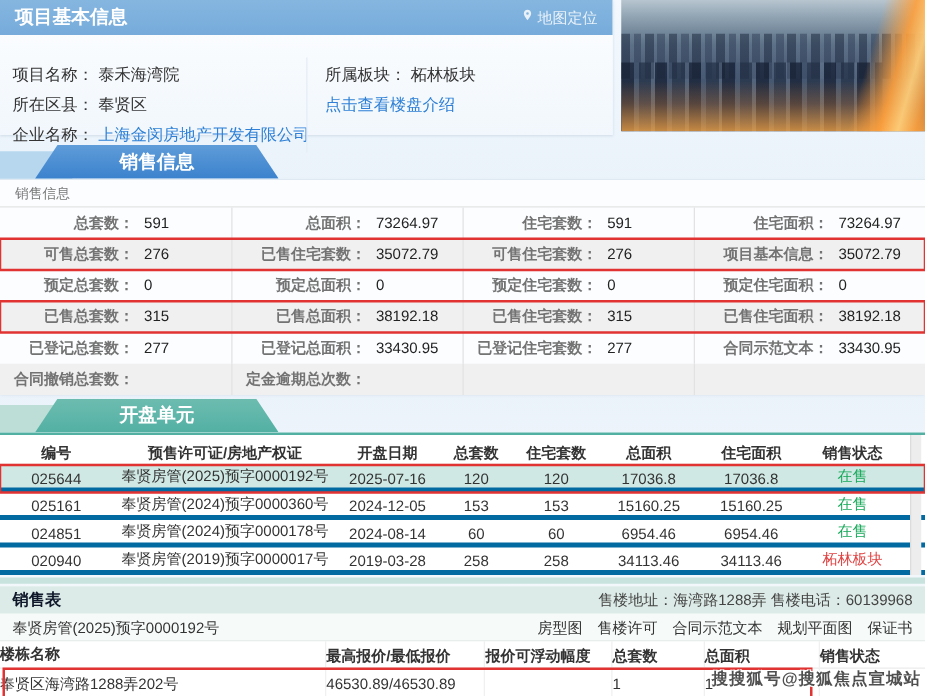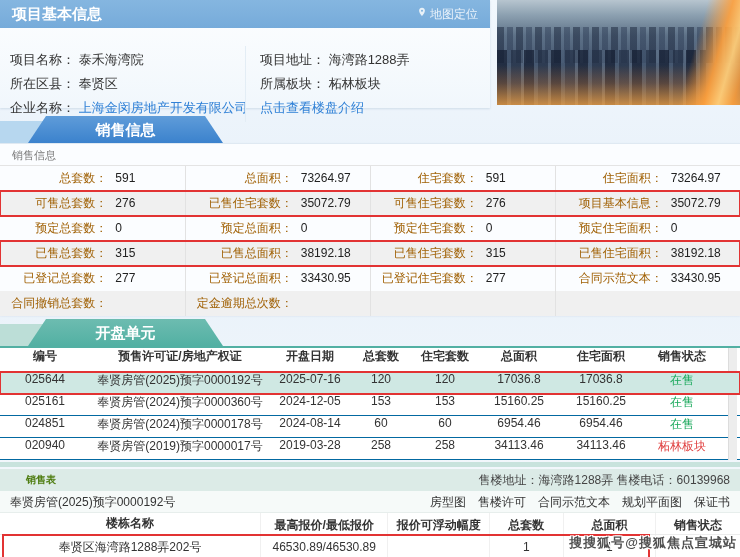--- a/index.html
+++ b/index.html
@@ -49,49 +49,49 @@
   .tab-deco.blue { background:#b7d7ef; } .tab-deco.teal { background:#bcded7; }
 
   
   .panel-sales { height:172px; background:#fbfdff; border-top:1px solid #dfe9f2; box-shadow:0 1px 2px rgba(120,150,180,.2); }
   .si-sub { height:22px; line-height:22px; padding:0 12px; font-size:11px; color:#777; border-bottom:1px solid #e4e4e4; }
   .si-row { display:flex; height:25px; line-height:25px; }
   .si-row.stripe { background:#f0f0f0; }
   .si-row.hl-red { outline:2px solid #e23333; outline-offset:-1px; position:relative; z-index:2;justify-content:flex-end; }
   .si-cell { width:25%; display:flex; }
   .si-cell + .si-cell { border-left:1px solid #e2e2e2; }
-  .si-lbl { width:58%; text-align:right; color:#a16207; }
+  .si-lbl { width:58%; text-align:right; color:#737373;font-weight:bold; }
   .si-val { flex:1; text-align:left; padding-left:8px; color:#222; }
 
   
   .open-table { border-top:2px solid #52b0a3; background:#fff; position:relative; }
-  .ot-head, .ot-row { display:flex; align-items:flex-start; }
+  .ot-head, .ot-row { display:flex; align-items:flex-end; }
   .ot-head { height:24px; font-weight:bold; color:#333; border-bottom:1px solid #e6e6e6; }
-  .ot-row { height:22px; border-bottom:1px solid #0369a1; cursor:pointer; }
+  .ot-row { height:22px; border-bottom:4px solid #0369a1; cursor:pointer; }
   .ot-row.hl { background:#cfe8e3; outline:2px solid #e23333; outline-offset:-1px; position:relative; z-index:2; }
   .c { text-align:center; }
   .c0{width:90px;} .c1{width:180px;} .c2{width:80px;} .c3{width:62px;} .c4{width:66px;}
   .c5{width:82px;} .c6{width:82px;} .c7{width:80px;}
   .st-green { color:#18a85a; } .st-red { color:#e04343; }
   .scroll-strip { position:absolute; right:3px; top:0; bottom:0; width:9px; background:#ededed; border-left:1px solid #dcdcdc; }
   .teal-band { height:5px; background:#c8e3dd; margin-top:2px; }
 
   
   .st-sec { margin-top:2px; background:#fff; }
   .st-bar { height:22px; line-height:22px; background:#dcebe7; display:flex; justify-content:space-between; padding:0 10px; }
-  .st-title { font-weight:bold; font-size:10px; color:#4d7c0f;margin-left:16px; }
+  .st-title { font-weight:bold; font-size:13px; color:#0f172a; }
   .st-addr { color:#444; font-size:12px; }
   .st-permit { height:22px; line-height:22px; display:flex; justify-content:space-between; padding:0 10px; background:#f6faf9; border-bottom:1px solid #e7eeec; }
   .st-links { display:flex; gap:12px; }
   .st-links span { cursor:pointer; color:#333; }
   .str-head, .str-row { display:flex; align-items:center; }
   .str-head { height:22px; font-weight:bold; border-bottom:1px solid #ececec; }
   .str-row { height:24px; position:relative; }
   .s0{width:282px;} .s1{width:138px;} .s2{width:110px;} .s3{width:80px;} .s4{width:100px;} .s5{width:92px;}
-  .s0,.s1,.s2,.s3,.s4,.s5 { text-align:center; }
+  .s0,.s1,.s2,.s3,.s4,.s5 { }
   .str-head span + span, .str-row .cell + .cell { border-left:1px solid #f0f0f0; height:100%; line-height:24px; }
   .red-partial { position:absolute; left:2px; right:90px; top:-1px; bottom:-1px; border:2px solid #e23333; pointer-events:none; }
 
   
   .watermark { position:absolute; right:3px; bottom:5px; z-index:50;
     font-size:13px; font-weight:bold; letter-spacing:1px; color:#4f4f4f;
     text-shadow:-1px -1px 0 #fff, 1px -1px 0 #fff, -1px 1px 0 #fff, 1px 1px 0 #fff; }
 </style>
 </head>
 <body>
@@ -119,24 +119,20 @@
           <span class="plbl">所在区县：</span>
           <span class="pval">奉贤区</span>
         </div>
         <div class="proj-row">
           <span class="plbl">企业名称：</span>
           <span class="pval link">上海金闵房地产开发有限公司</span>
         </div>
       </div>
       <div class="proj-col right">
         <div class="proj-row">
-          <span class="plbl">项目地址：</span>
-          <span class="pval">海湾路1288弄</span>
-        </div>
-        <div class="proj-row">
           <span class="plbl">所属板块：</span>
           <span class="pval">柘林板块</span>
         </div>
         <div class="proj-row">
           <span class="pval link">点击查看楼盘介绍</span>
         </div>
       </div>
     </div>
   </div>
   <div class="photo">

